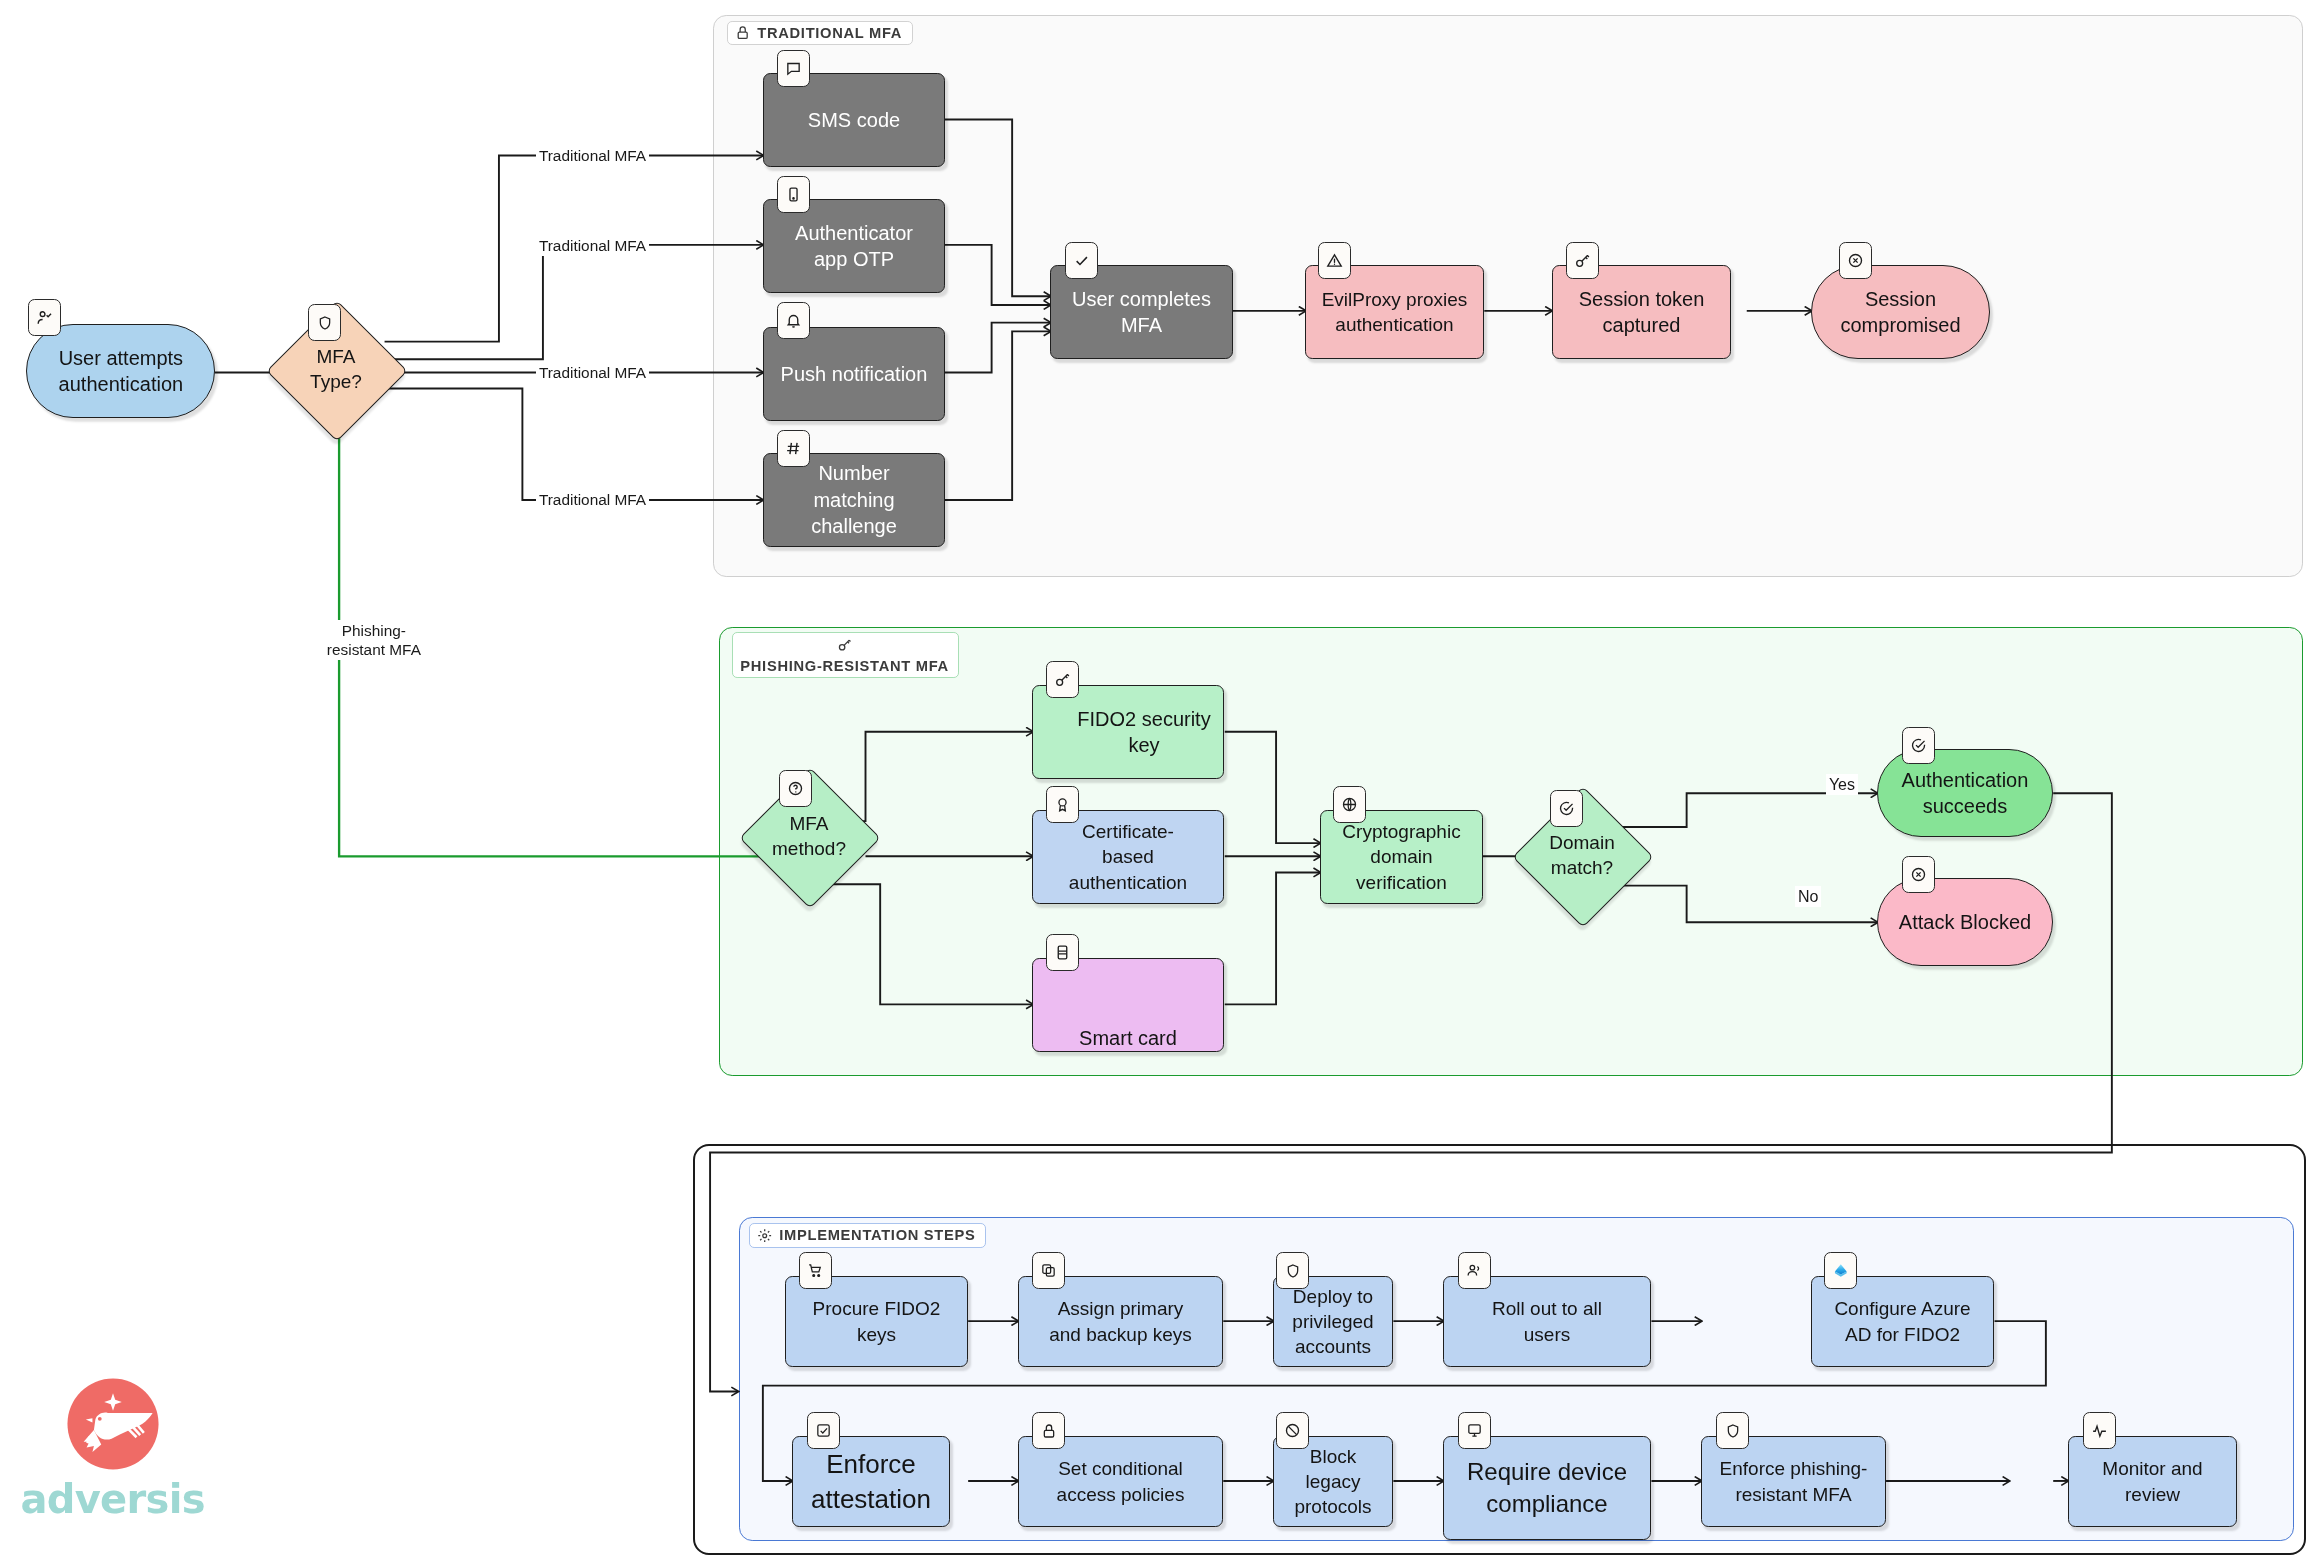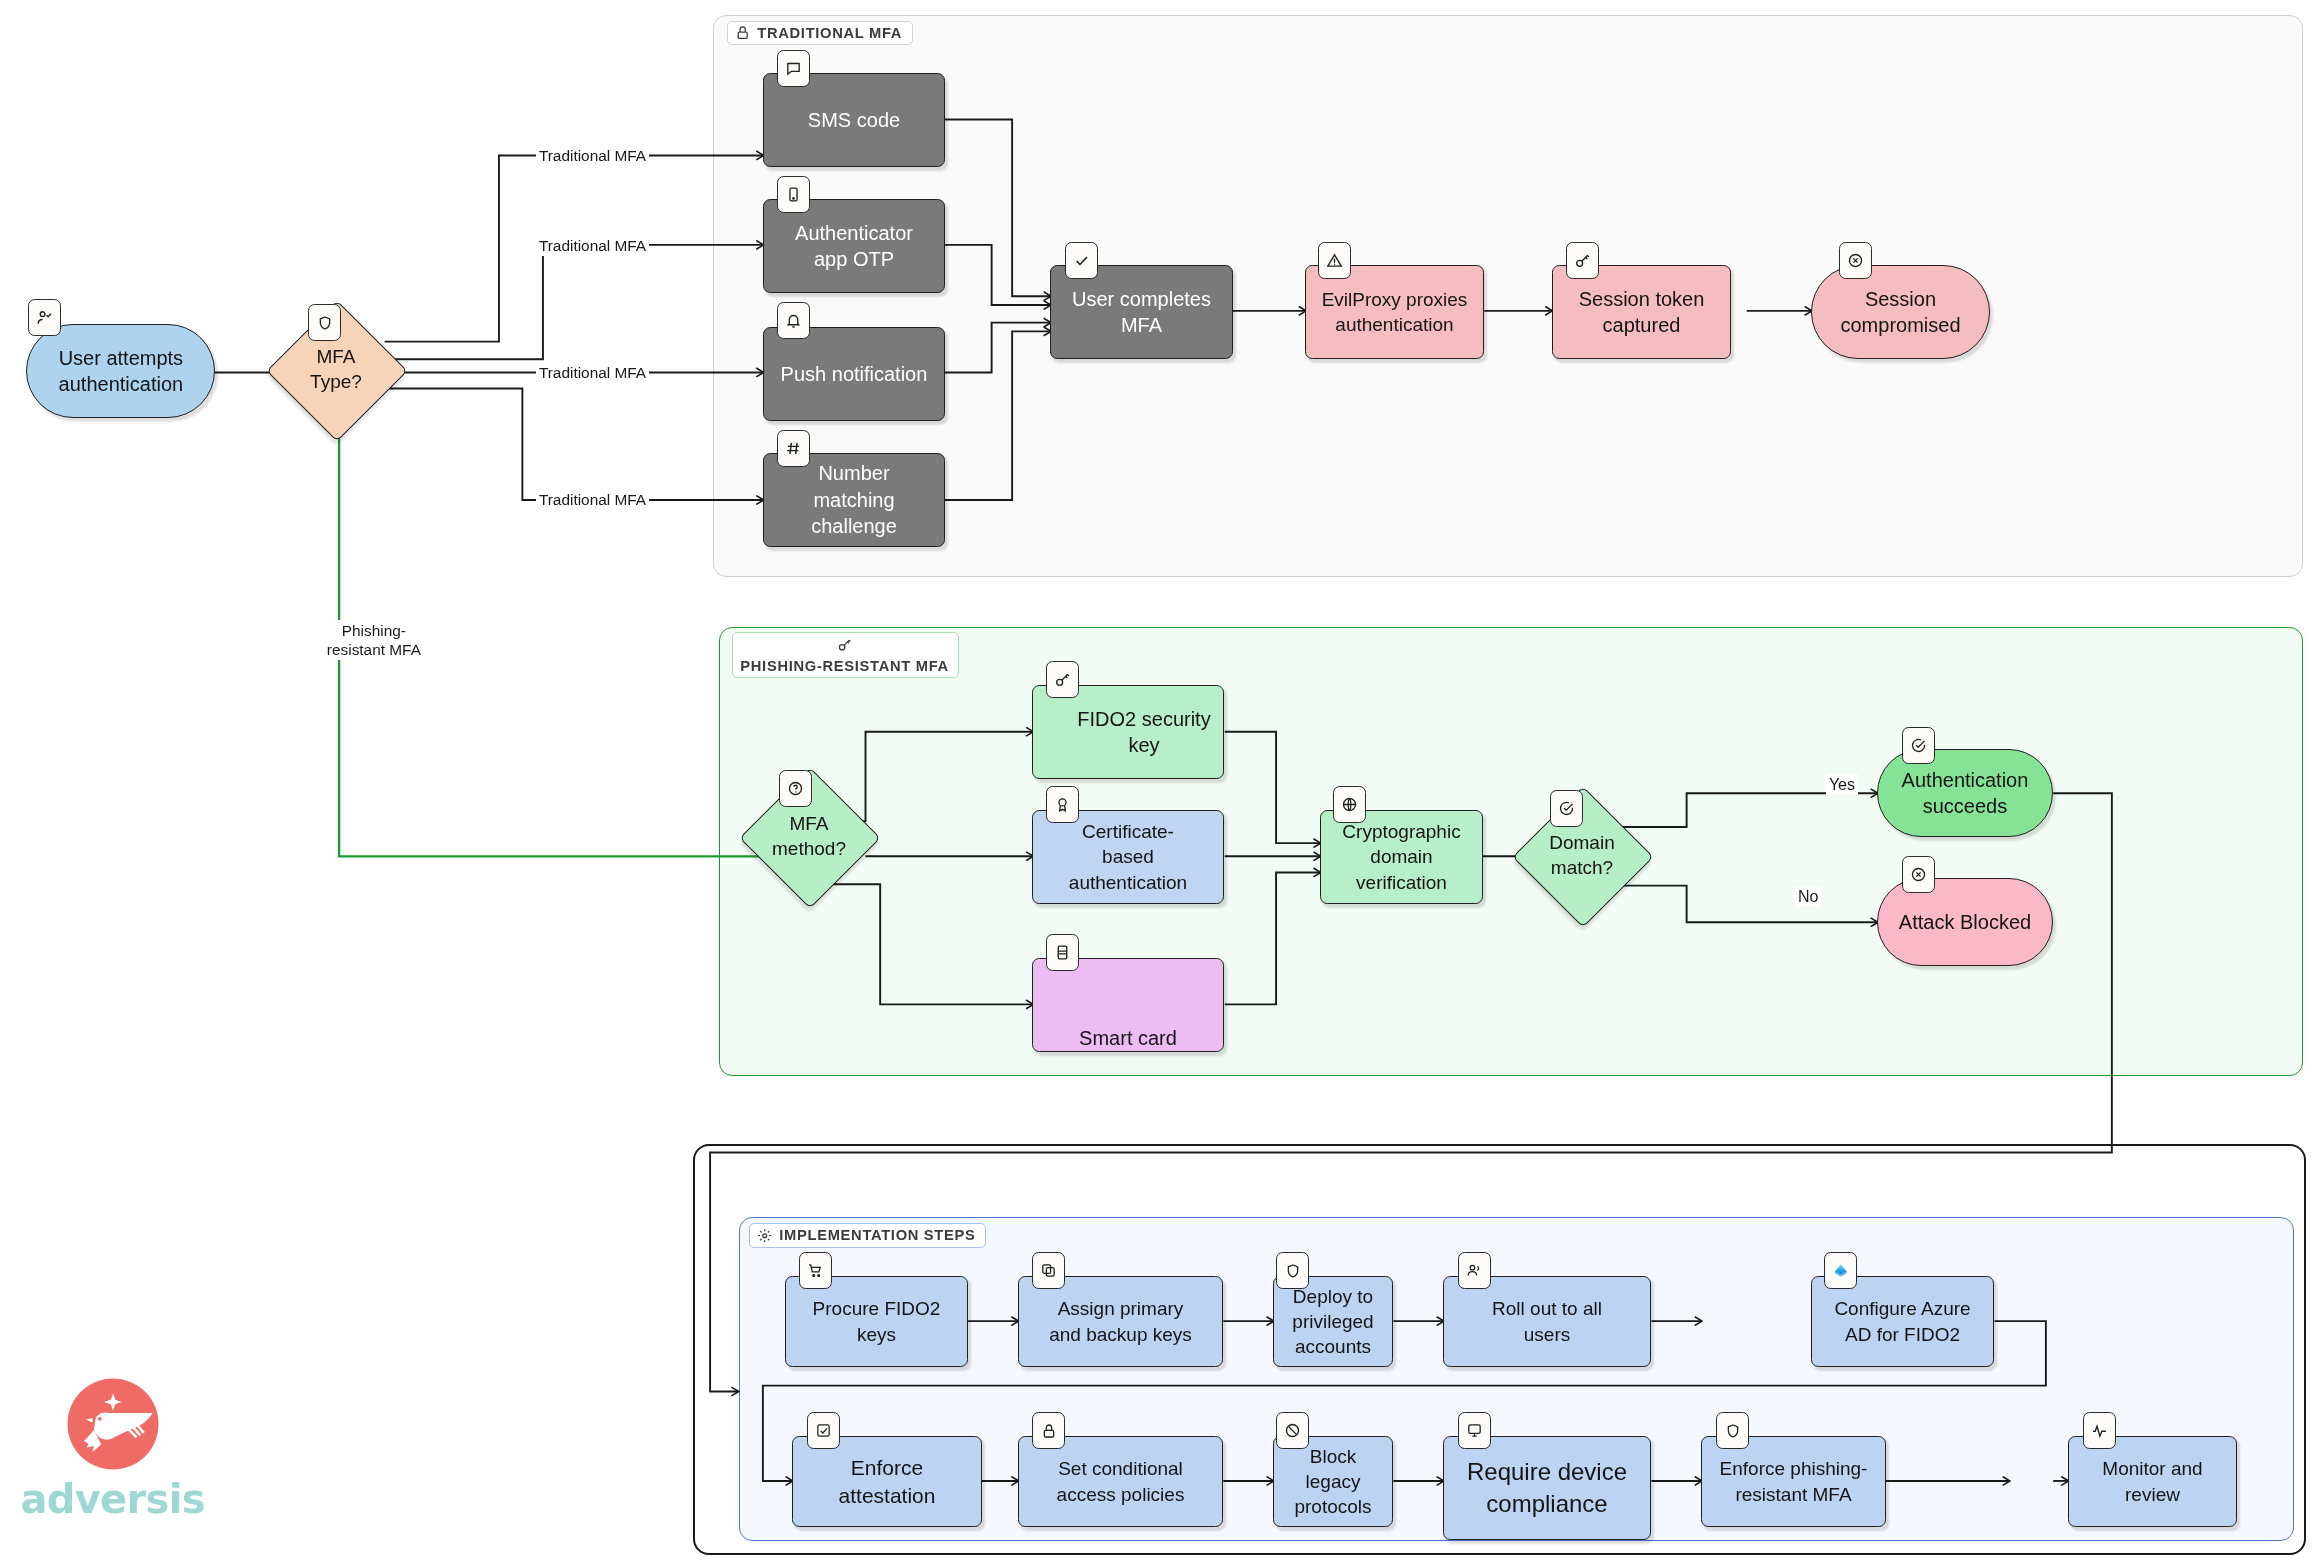--- a/index.html
+++ b/index.html
@@ -409,21 +409,21 @@
   <div class="node rect blue-l" style="left:1811px;top:1276px;width:183px;height:91px;font-size:19px;">
     <span class="lbl">Configure Azure<br>AD for FIDO2</span>
   </div>
   <div class="chip" style="left:1824px;top:1252px;">
     <svg width="17.6" height="17.6" viewBox="0 0 24 24">
       <path d="M12 3 L20 13 L12 17 L4 13 Z" fill="url(#azg)"></path>
       <path d="M12 17 L20 13 L20 15.5 L12 20 L4 15.5 L4 13 Z" fill="#1da8e8" opacity=".75"></path>
     </svg>
   </div>
 
-  <div class="node rect blue-l" style="left:792px;top:1436px;width:190px;height:91px;font-size:21px;">
+  <div class="node rect blue-l" style="left:792px;top:1436px;width:158px;height:91px;font-size:26px;">
     <span class="lbl">Enforce<br>attestation</span>
   </div>
   <div class="chip" style="left:807px;top:1412px;">
     <svg width="17" height="17" viewBox="0 0 24 24" fill="none" stroke="#1f1f1f" stroke-width="1.8">
       <rect x="4" y="4" width="16" height="16" rx="2.5"></rect>
         <path d="M8 12.5l3 3 6-6.5"></path>
     </svg>
   </div>
 
   <div class="node rect blue-l" style="left:1018px;top:1436px;width:205px;height:91px;font-size:19px;">

